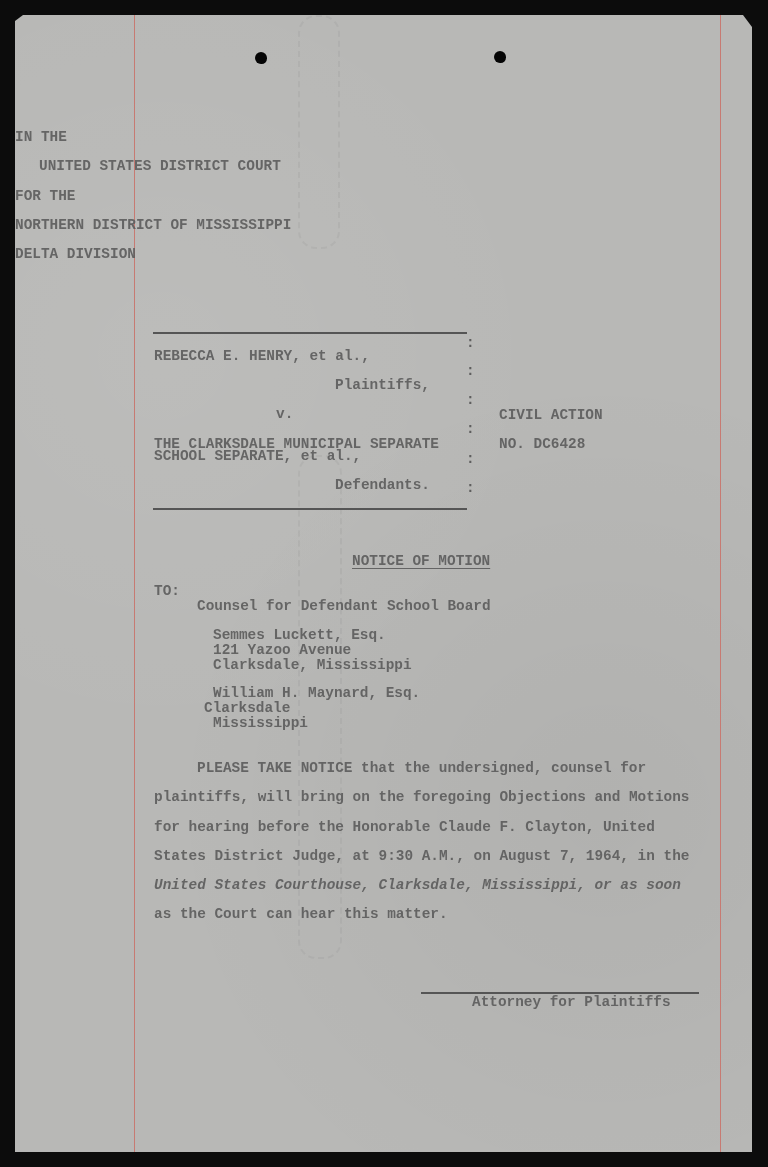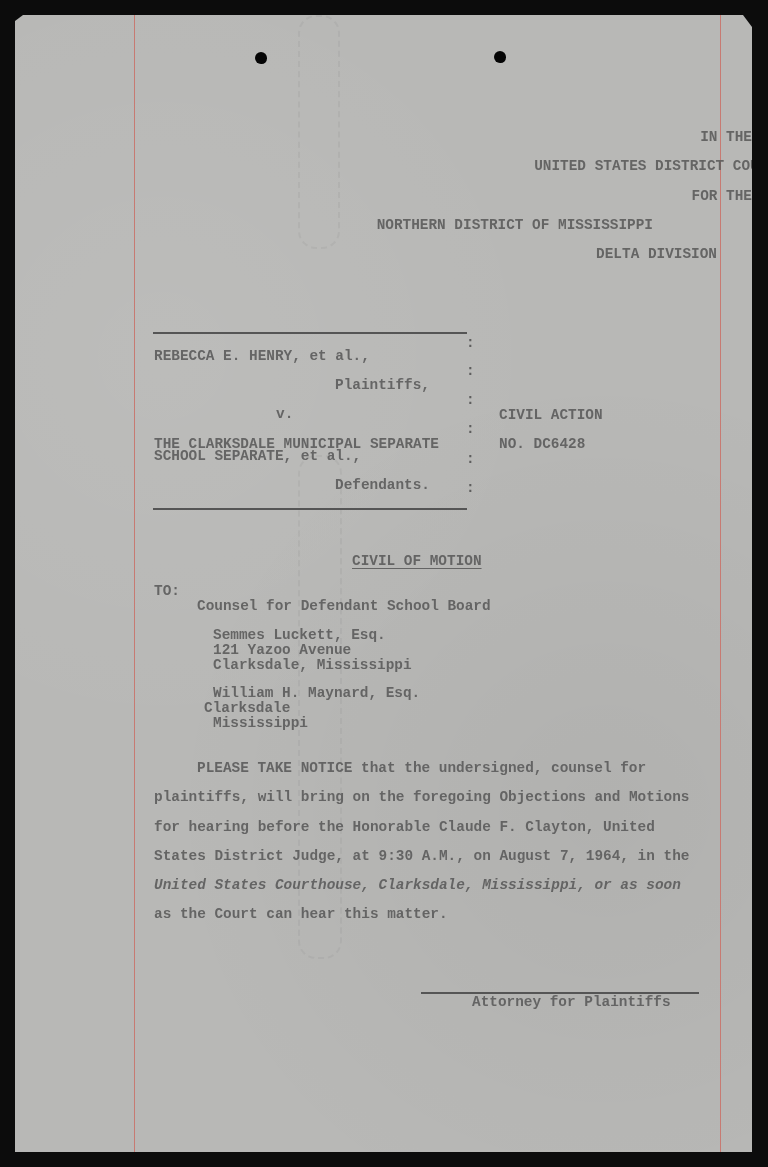--- a/index.html
+++ b/index.html
@@ -49,21 +49,21 @@
   .t {
     position: absolute;
     white-space: pre;
     font-size: 14.4px;
     line-height: 16px;
     color: #5e5e5e;
     font-weight: bold;
     letter-spacing: 0px;
     opacity: 0.92;
   }
-  .center { text-align: right; }
+  .center { text-align: left; }
   .rule {
     position: absolute; height: 2px; background: #555;
   }
   .underline { text-decoration: underline; text-underline-offset: 3px; }
   .colon { position: absolute; font-size: 14.4px; color: #5e5e5e; font-weight: bold; }
 </style>
 </head>
 <body>
 
 <div class="paper">
@@ -98,21 +98,21 @@
     <div class="colon" style="left:451px; top:348px;">:</div>
     <div class="colon" style="left:451px; top:377px;">:</div>
     <div class="colon" style="left:451px; top:406px;">:</div>
     <div class="colon" style="left:451px; top:436px;">:</div>
     <div class="colon" style="left:451px; top:465px;">:</div>
 
     <div class="t" style="left:484px; top:392px;">CIVIL ACTION</div>
     <div class="t" style="left:484px; top:421px;">NO. DC6428</div>
   </div>
 
-  <div class="t underline" style="left:337px; top:538px;">CIVIL OF MOTION</div>
+  <div class="t underline" style="left:337px; top:538px;">NOTICE OF MOTION</div>
 
   <div class="t" style="left:139px; top:568px;">TO:</div>
   <div class="t" style="left:182px; top:583px;">Counsel for Defendant School Board</div>
 
   <div>
     <div class="t" style="left:198px; top:612px;">Semmes Luckett, Esq.</div>
     <div class="t" style="left:198px; top:627px;">121 Yazoo Avenue</div>
     <div class="t" style="left:198px; top:642px;">Clarksdale, Mississippi</div>
   </div>
 

